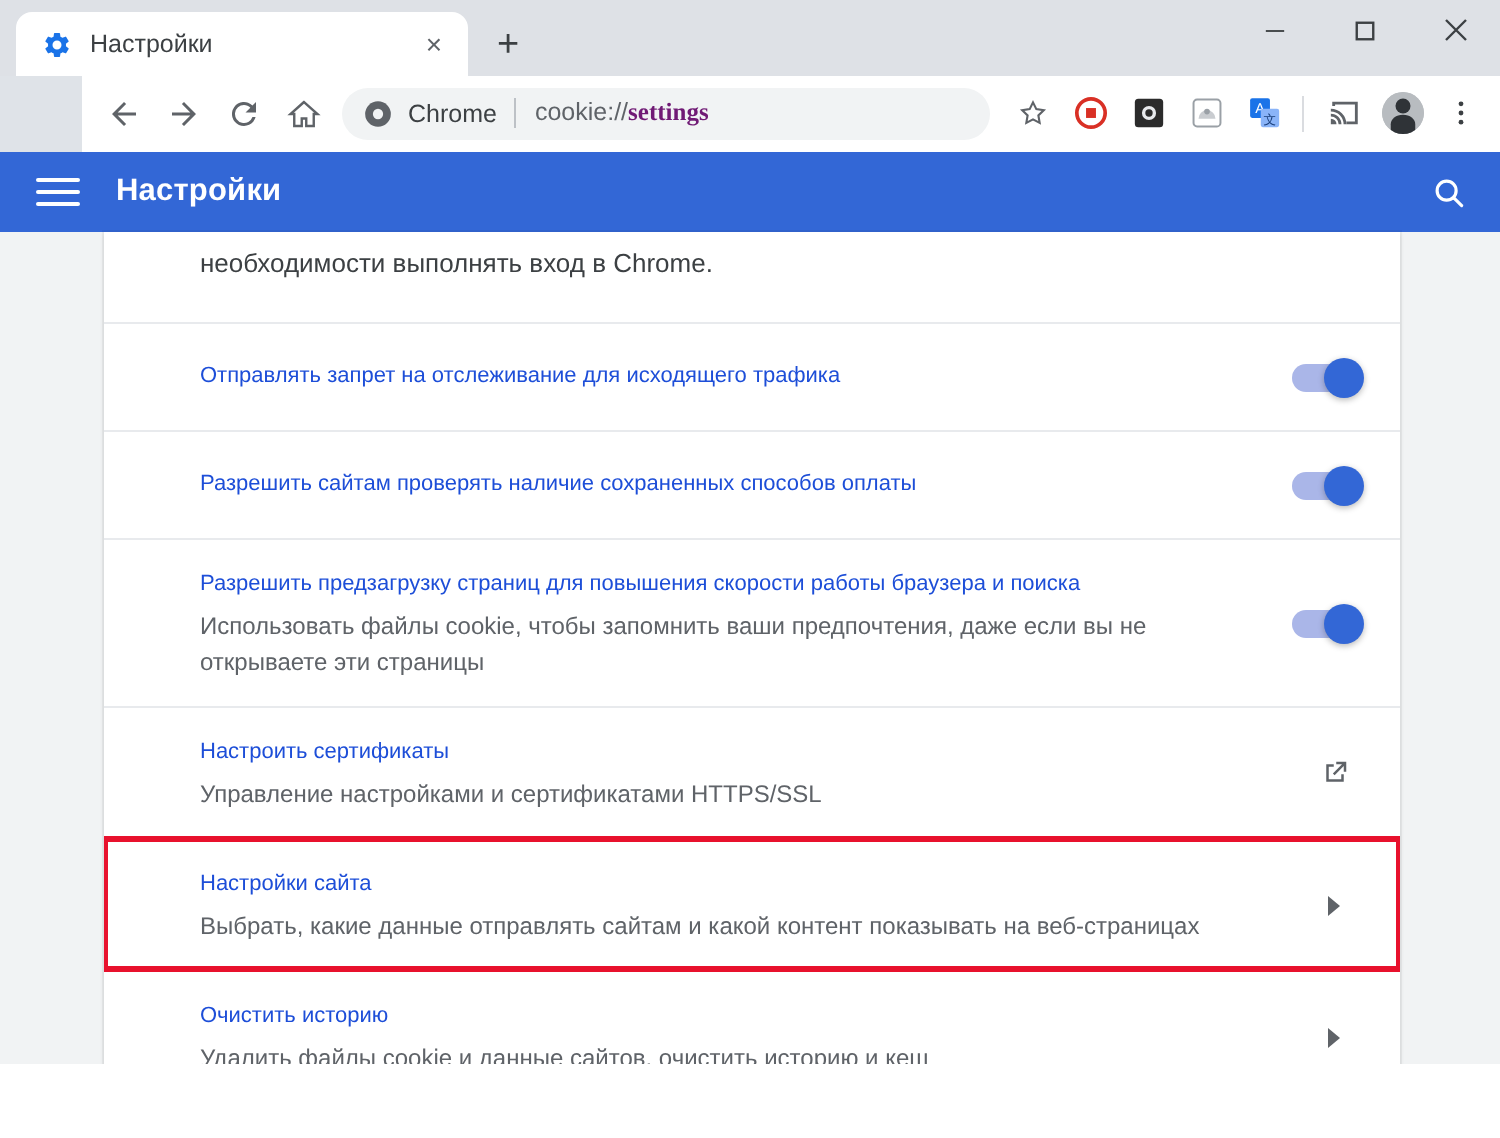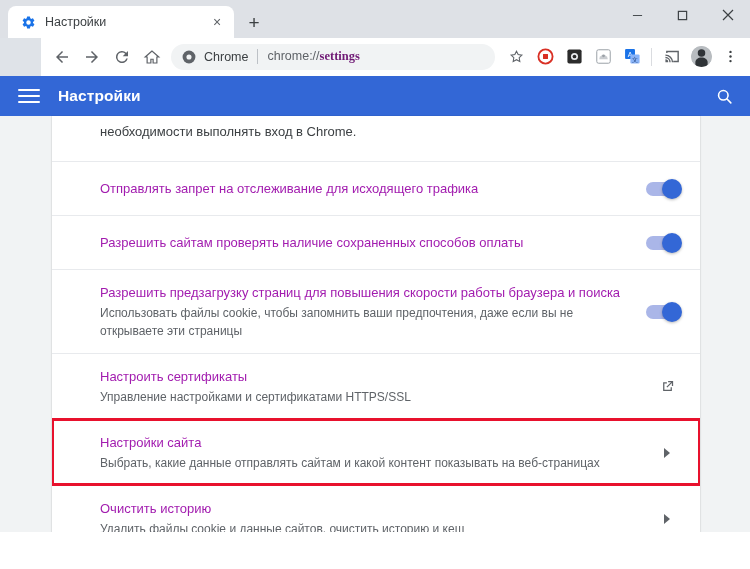--- a/index.html
+++ b/index.html
@@ -240,22 +240,22 @@
     position: relative;
     top: -7px;
   }
 
   .row-text {
     flex: 1 1 auto;
     min-width: 0;
     padding: 13px 0;
   }
   .row-title {
-    font-size: 13px;
-    color: #a21caf;
+    font-size: 11px;
+    color: #1d4ed8;
     line-height: 19px;
   }
   .row-sub {
     font-size: 12px;
     color: #5f6368;
     line-height: 18px;
     margin-top: 2px;
     max-width: 560px;
   }
 
@@ -361,21 +361,21 @@
 
     <div class="omnibox">
       <span class="omni-icon">
         <svg width="14" height="14" viewBox="0 0 24 24">
           <circle cx="12" cy="12" r="11" fill="#5f6368"></circle>
           <circle cx="12" cy="12" r="4.4" fill="#f1f3f4"></circle>
         </svg>
       </span>
       <span class="omni-chrome">Chrome</span>
       <span class="omni-sep"></span>
-      <span class="omni-url"><span>chrome://</span><b>settings</b></span>
+      <span class="omni-url"><span>cookie://</span><b>settings</b></span>
     </div>
 
     <div class="tb-icon">
       <svg width="17" height="17" viewBox="0 0 24 24">
           <path d="M12 4.5l2.35 4.76 5.25.77-3.8 3.7.9 5.23L12 16.5l-4.7 2.46.9-5.23-3.8-3.7 5.25-.77L12 4.5z" fill="none" stroke="#5f6368" stroke-width="1.5"></path>
         </svg>
     </div>
 
     <div class="tb-icon">
       <svg width="17" height="17" viewBox="0 0 24 24">

